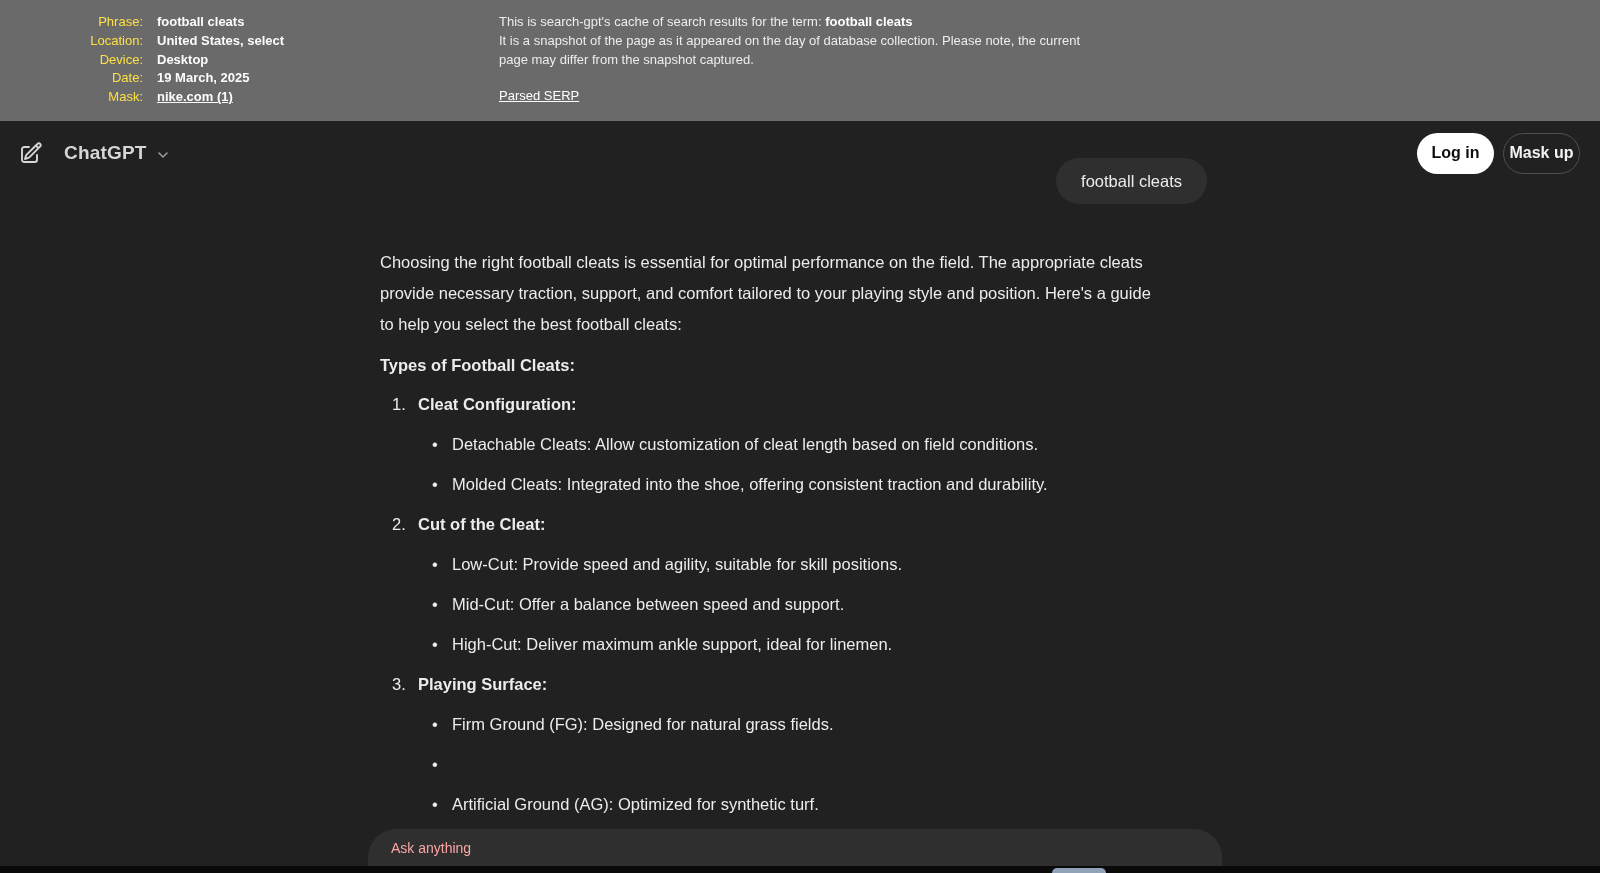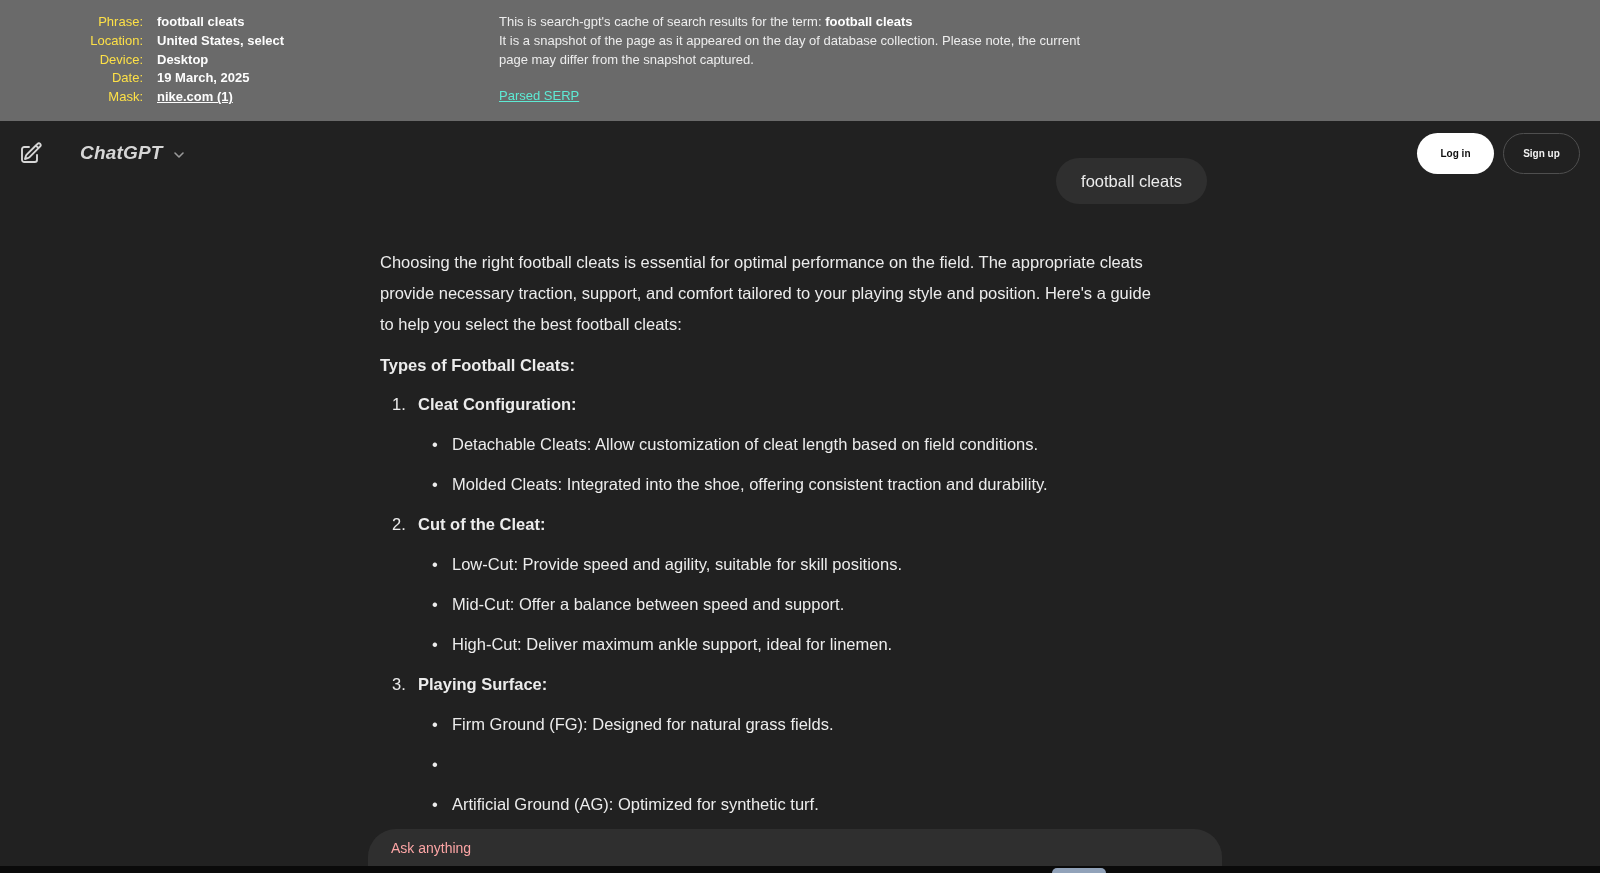--- a/index.html
+++ b/index.html
@@ -10,35 +10,35 @@
   .cache-header { position:relative; width:1600px; height:121px; background:#6a6a6a;
                   font-size:13px; color:#ededed; }
   .meta { position:absolute; left:0; top:13px; }
   .meta-row { display:flex; line-height:18.8px; }
   .meta-label { width:143px; text-align:right; color:#fde047; }
   .meta-value { margin-left:14px; font-weight:bold; color:#fdfdfd; }
   .meta-link { text-decoration:underline; cursor:pointer; }
   .note { position:absolute; left:499px; top:13px; width:606px; line-height:18.8px; }
   .note b { color:#ffffff; }
   .parsed-link { display:inline-block; margin-top:18px; text-decoration:underline;
-                 color:#5eead4; cursor:pointer; }
+                 color:#ffffff; cursor:pointer; }
 
   
   .chat { position:relative; width:1600px; height:752px; background:#212121; }
 
   .topbar { position:absolute; top:0; left:0; right:0; height:64px;
             display:flex; align-items:center; padding:0 20px 0 14px; }
   .compose-btn { width:34px; height:34px; display:flex; align-items:center;
                  justify-content:center; cursor:pointer; }
   .compose-btn svg { width:24px; height:24px; stroke:#d7d7d7; }
-  .brand { display:flex; align-items:center; margin-left:32px; cursor:pointer;font-style:italic; }
+  .brand { display:flex; align-items:center; margin-left:16px; cursor:pointer; }
   .brand-name { font-size:19px; font-weight:bold; color:#d6d6d6; letter-spacing:.2px; }
   .brand svg { width:16px; height:16px; stroke:#9a9a9a; margin-left:8px; margin-top:3px; }
   .topbar-spacer { flex:1; }
-  .btn { height:41px; border-radius:21px; font-size:10px; font-weight:bold;
+  .btn { height:41px; border-radius:21px; font-size:16px; font-weight:bold;
          display:flex; align-items:center; justify-content:center; cursor:pointer;
          font-family:"Liberation Sans", sans-serif; }
   .btn-login { width:77px; background:#ffffff; color:#0d0d0d; border:none; }
   .btn-signup { width:77px; background:transparent; color:#f2f2f2;
                 border:1px solid #4f4f4f; margin-left:9px; }
 
   .bubble { position:absolute; top:37px; right:393px; height:46px; padding:0 25px;
             background:#2f2f2f; border-radius:23px; display:flex; align-items:center;
             color:#ececec; font-size:16.5px; }
 
@@ -104,21 +104,21 @@
       </svg>
     </div>
     <div class="brand">
       <span class="brand-name">ChatGPT</span>
       <svg viewBox="0 0 24 24" fill="none" stroke-width="2.4" stroke-linecap="round" stroke-linejoin="round">
         <path d="M6 9l6 6 6-6"></path>
       </svg>
     </div>
     <div class="topbar-spacer"></div>
     <button class="btn btn-login">Log in</button>
-    <button class="btn btn-signup">Sign up</button>
+    <button class="btn btn-signup">Mask up</button>
   </div>
 
   <div class="bubble">football cleats</div>
 
   <div class="content">
     <p class="intro">Choosing the right football cleats is essential for optimal performance on the field. The appropriate cleats provide necessary traction, support, and comfort tailored to your playing style and position. Here's a guide to help you select the best football cleats:</p>
     <div class="section-h">Types of Football Cleats:</div>
 
     <div class="oli">
       <span class="oli-num">1.</span>

